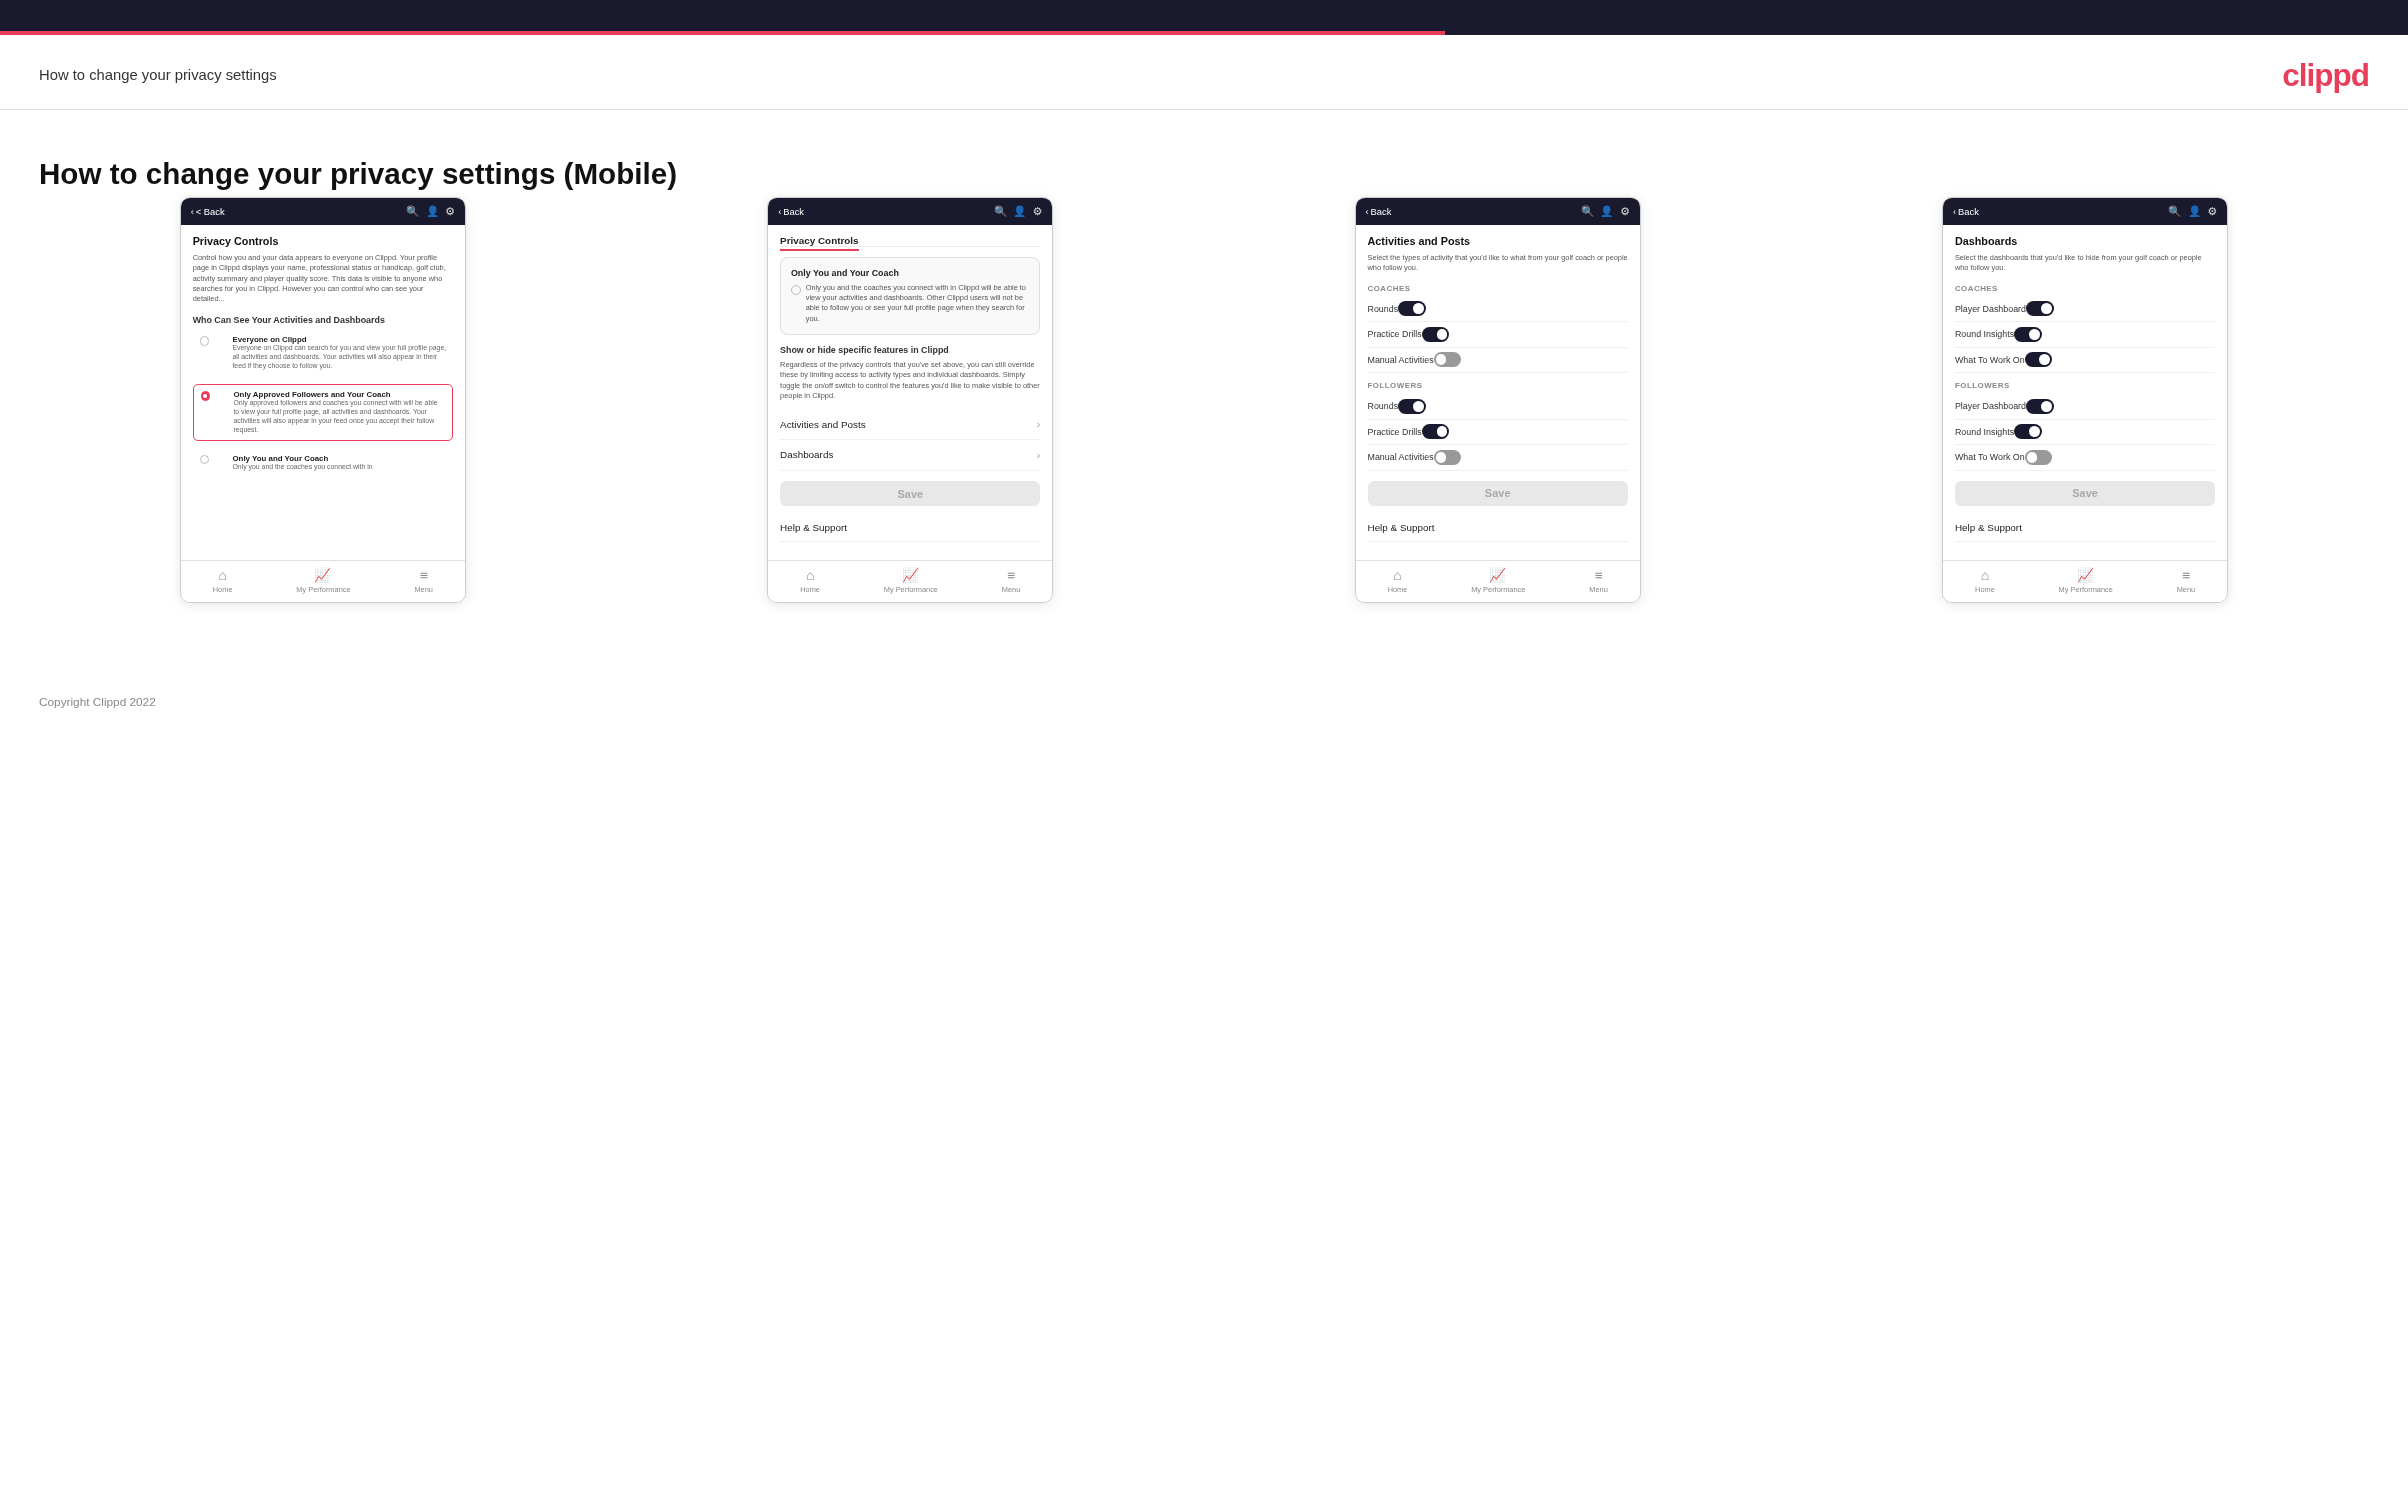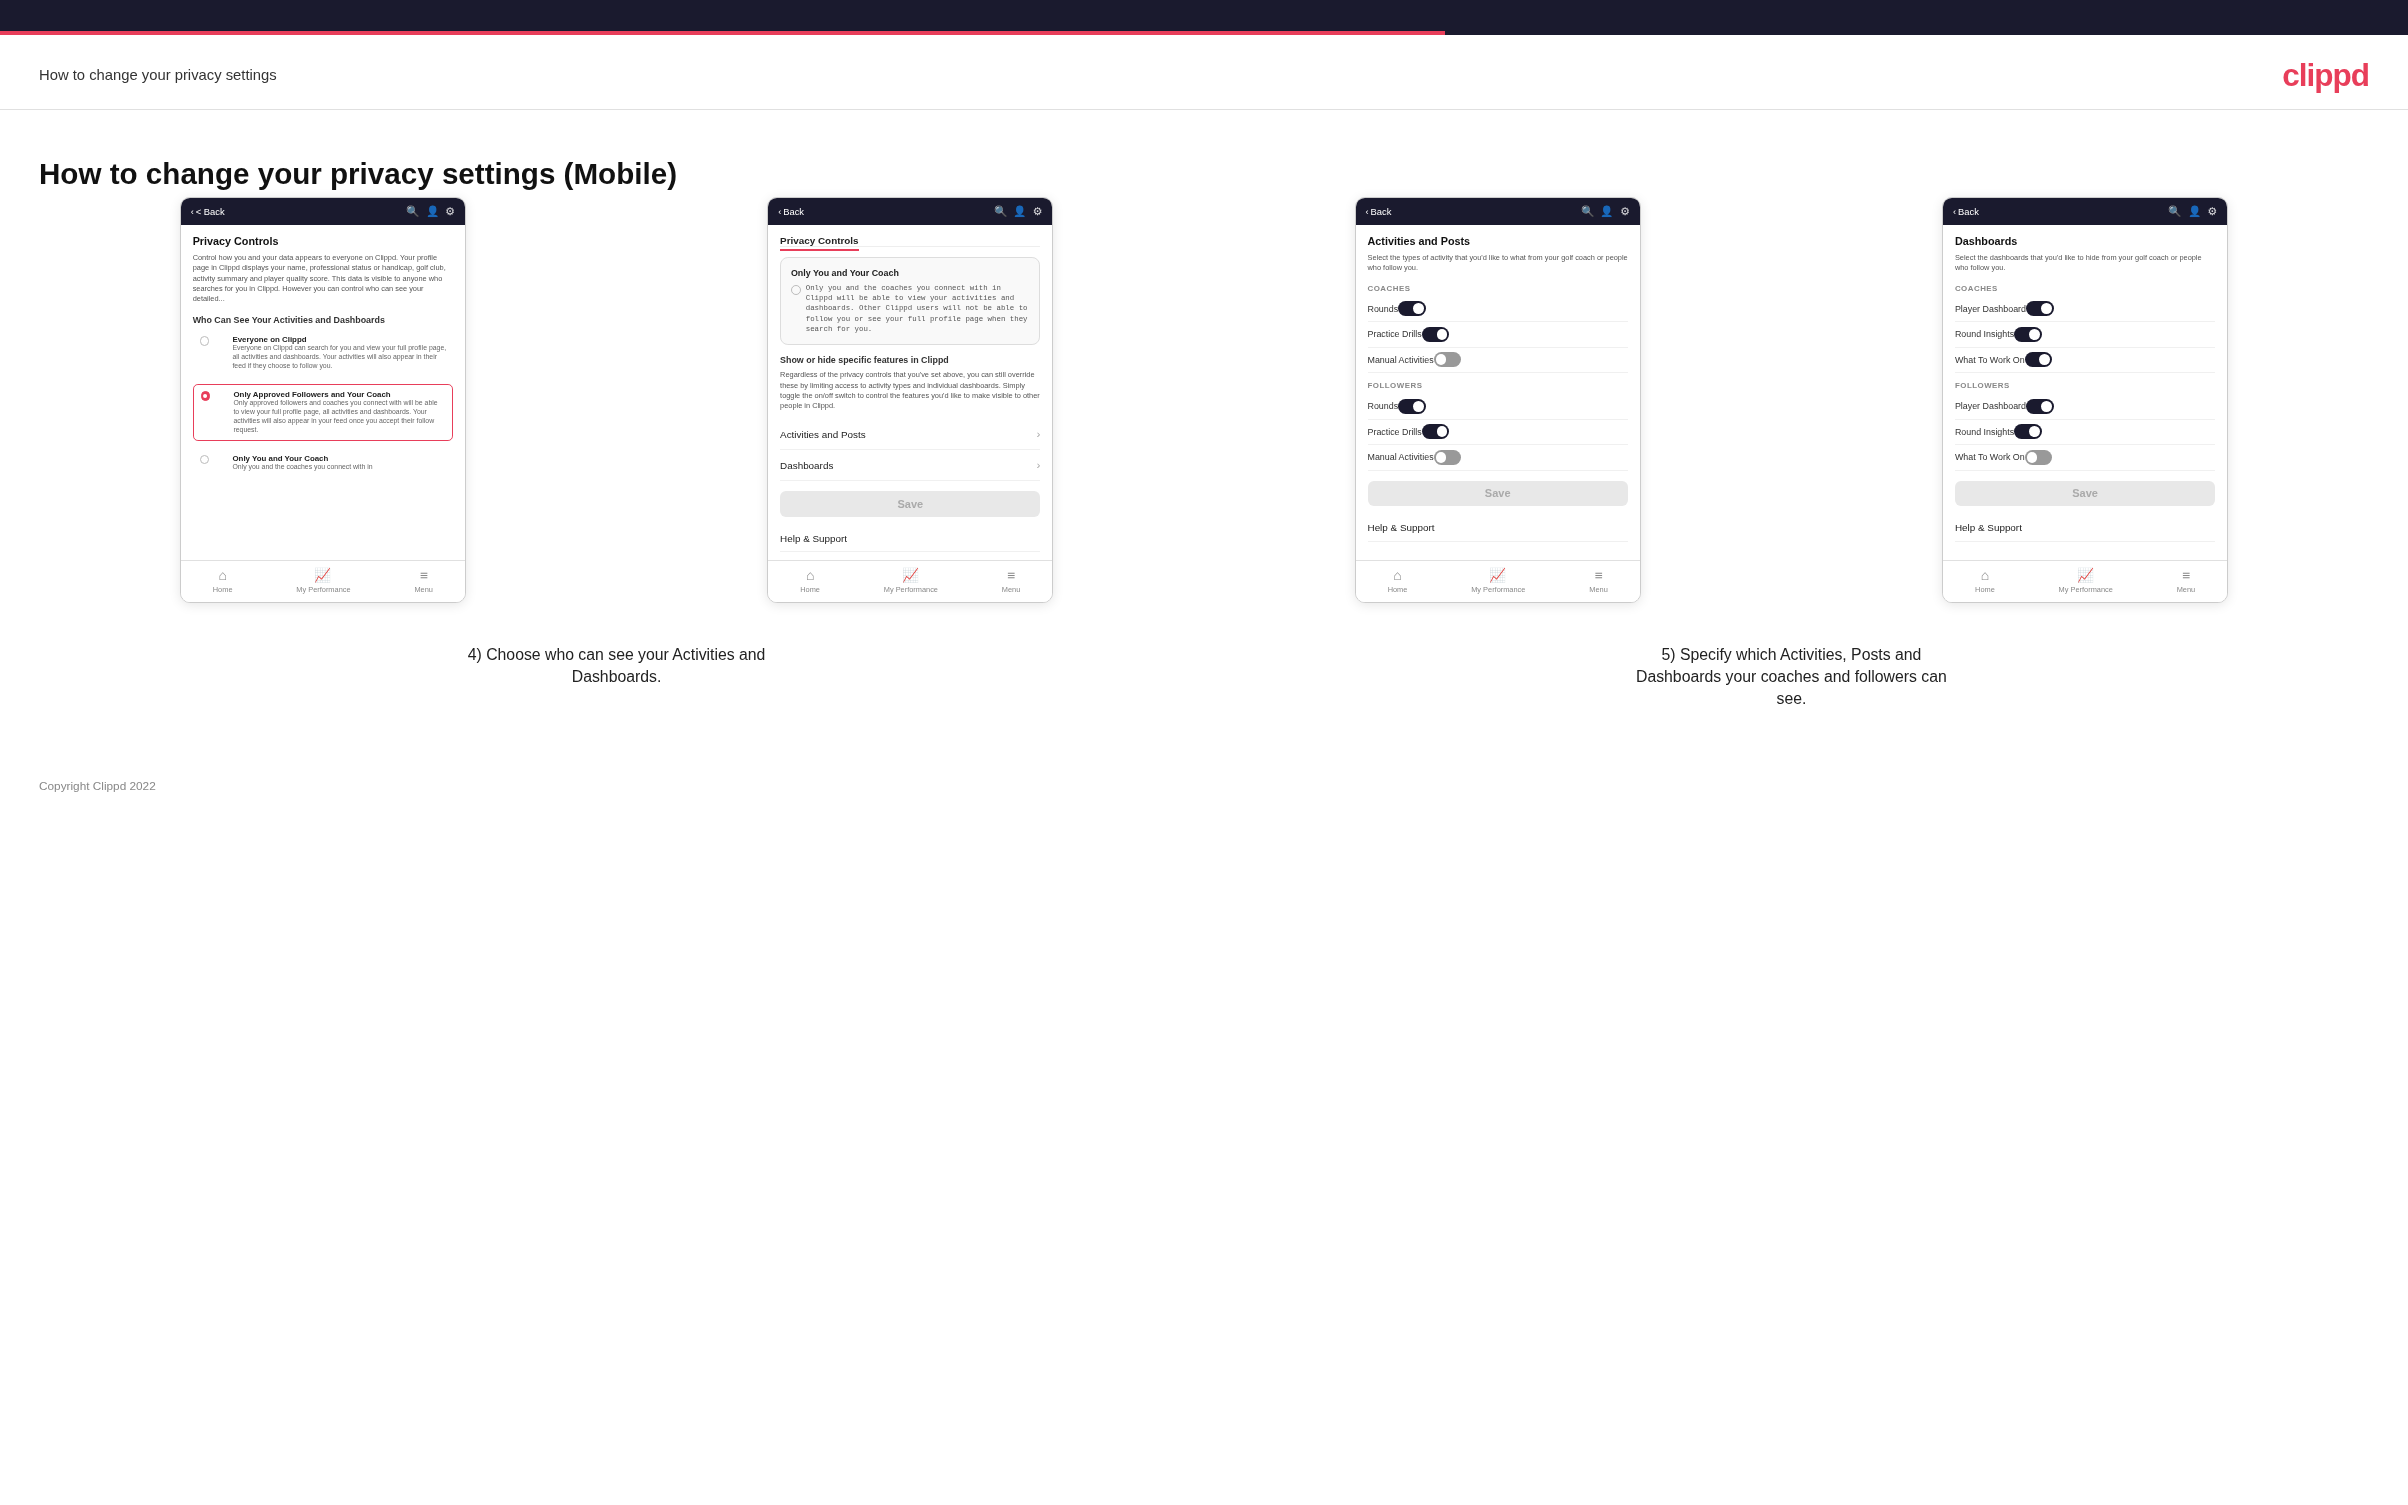--- a/index.html
+++ b/index.html
@@ -307,21 +307,20 @@
     .phone-popup-title {
       font-size: 8.9px;
       font-weight: 700;
       color: #222;
       margin-bottom: 4.9px;
     }
     .phone-popup-desc {
       font-size: 7.4px;
       color: #555;
       line-height: 1.4;
-      font-family: Liberation Mono, monospace;
     }
 
     .phone-section-text {
       font-size: 8.9px;
       font-weight: 700;
       color: #333;
       margin: 5.9px 0 4.9px 0;
     }
     .phone-section-sub {
       font-size: 7.4px;
@@ -632,29 +631,19 @@
           <div class="bottom-tab">
             <span class="bottom-tab-icon">≡</span>
             <span>Menu</span>
           </div>
         </div>
       </div>
     </div>
 
   </div>
 
-  <div class="captions-row">
-
-    <div style="flex:2; display:flex; justify-content:center;">
-      <p class="caption" style="font-size:15.8px;font-weight:500;max-width:315px;text-align:center;">4) Choose who can see your Activities and Dashboards.</p>
-    </div>
-
-    <div style="flex:2; display:flex; justify-content:center;">
-      <p class="caption" style="font-size:15.8px;font-weight:500;max-width:335px;text-align:center;">5) Specify which Activities, Posts and Dashboards your  coaches and followers can see.</p>
-    </div>
-  </div>
 
 </div>
 
 <div class="footer">
   <span>Copyright Clippd 2022</span>
 </div>
 
 
 </body></html>

